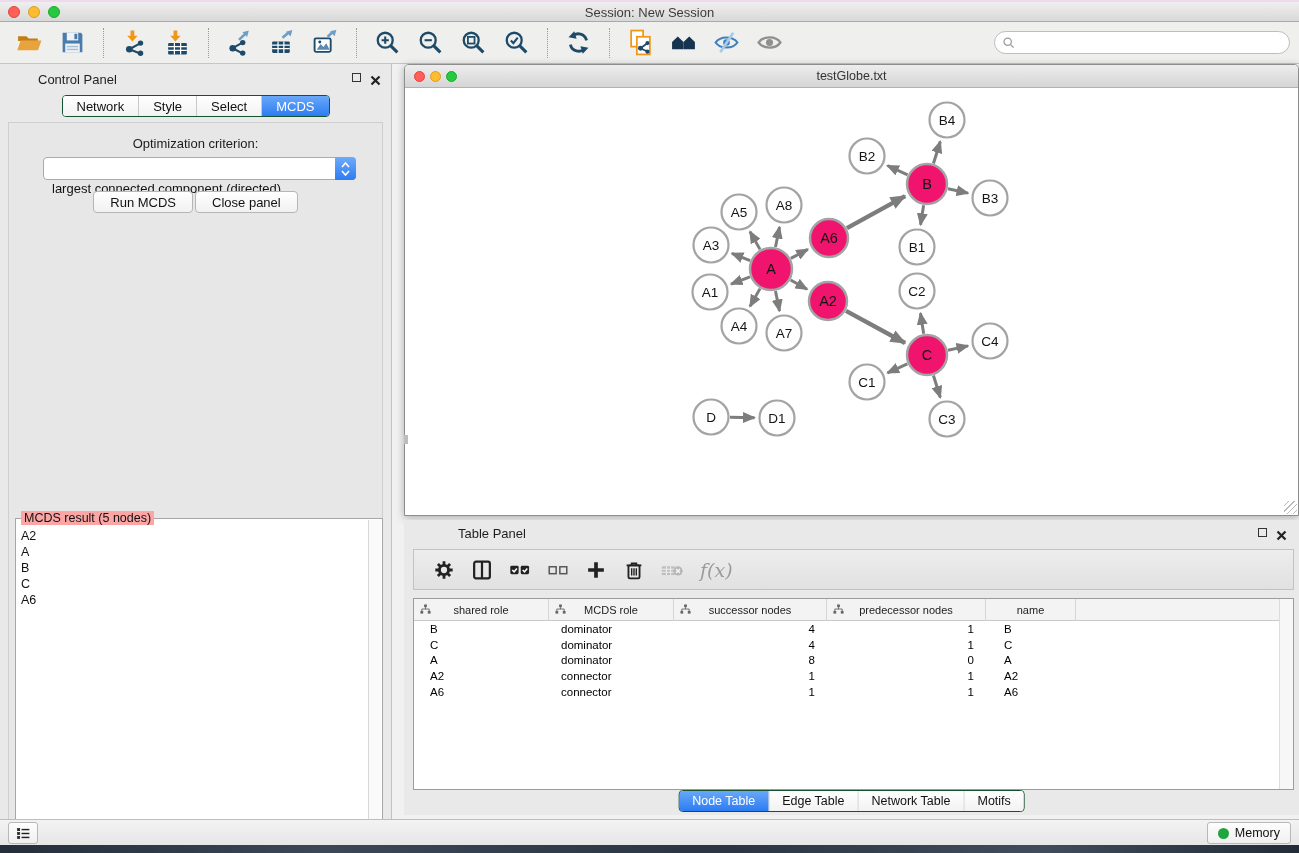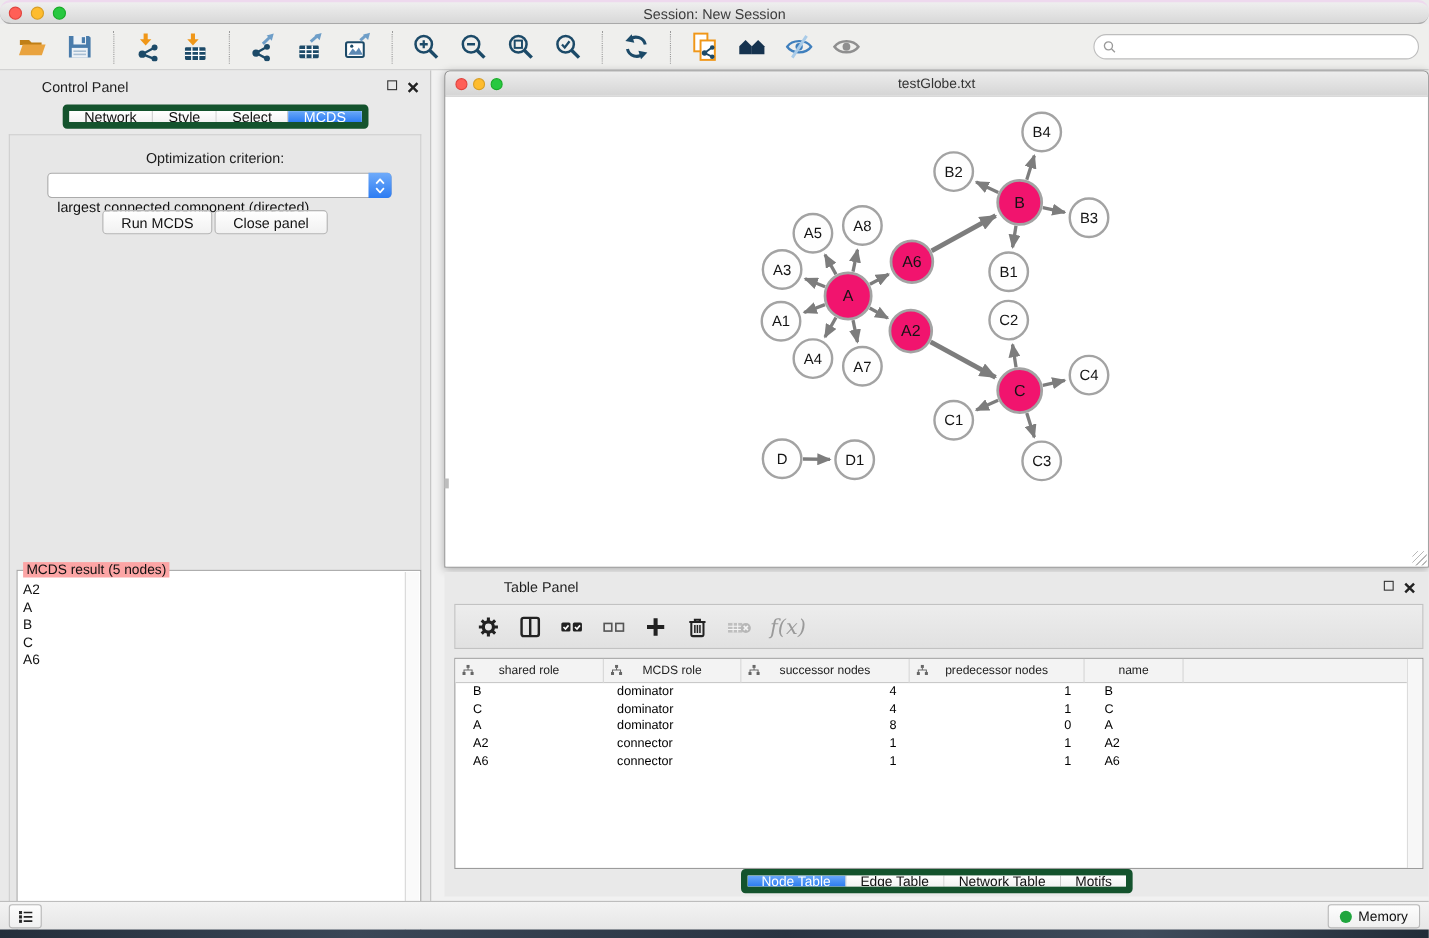--- a/index.html
+++ b/index.html
@@ -3,21 +3,21 @@
 <meta charset="utf-8">
 <style>
   * { margin:0; padding:0; box-sizing:border-box; }
   html,body { width:1299px; height:853px; overflow:hidden; }
   body { font-family:"Liberation Sans","DejaVu Sans",sans-serif; background:#ececec; }
   .app { position:relative; width:1299px; height:853px; background:#ececec; overflow:hidden; }
 
   
   .titlebar { position:absolute; left:0; top:0; width:1299px; height:22px;
     background:linear-gradient(#efefef,#d8d8d8); border-top:2px solid #eed9ee;
-    border-bottom:1px solid #a9a9a9;border-radius:10px; }
+    border-bottom:1px solid #a9a9a9; }
   .lights { position:absolute; left:8px; top:4px; display:flex; gap:8px; }
   .light { width:12px; height:12px; border-radius:50%; display:inline-block; }
   .light.red { background:#ff5f57; border:1px solid #e0443e; }
   .light.yellow { background:#febc2e; border:1px solid #d89e24; }
   .light.green { background:#28c840; border:1px solid #1aab29; }
   .tb-title { position:absolute; left:0; right:0; top:3px; text-align:center;
     font-size:13px; color:#3c3c3c; }
 
   
   .toolbar { position:absolute; left:0; top:22px; width:1299px; height:42px;
@@ -37,21 +37,21 @@
   
   .control-panel { position:absolute; left:0; top:64px; width:392px; height:755px;
     background:#e9e9e9; border-right:1px solid #c2c2c2; }
   .panel-head { position:relative; height:28px;margin-left:28px; }
   .panel-title { position:absolute; left:10px; top:8px; font-size:13px; color:#1f1f1f; }
   .float-ic { position:absolute; top:9px; width:9px; height:9px; border:1.5px solid #333; background:transparent; }
   .close-ic { position:absolute; top:8px; width:11px; height:11px; }
   .close-ic svg { width:11px; height:11px; }
   .cp .float-ic { right:30px; } .cp .close-ic { right:10px; }
 
-  .segtabs { display:flex; height:22px; border:6px solid #14532d; border-radius:4px; background:#fff; overflow:hidden; width:max-content; }
+  .segtabs { display:flex; height:22px; border:1px solid #14532d; border-radius:4px; background:#fff; overflow:hidden; width:max-content; }
   .seg { display:flex; align-items:center; justify-content:center; font-size:13px; color:#111;
     padding:0 14px; border-right:1px solid #c9c9c9; background:linear-gradient(#ffffff,#f2f2f2); white-space:nowrap; }
   .seg:last-child { border-right:none; }
   .seg.selected { background:linear-gradient(#69a8f9,#2c7cf2); color:#fff; }
   #cp-tabs { position:absolute; left:50%; transform:translateX(-50%); top:31px; }
 
   .cp-content { position:absolute; left:8px; top:58px; width:375px; height:742px;
     background:#e7e7e7; border:1px solid #cfcfcf; border-bottom:none; }
   .opt-label { text-align:center; margin-top:13px; font-size:13px; color:#1c1c1c; }
   .mac-select { position:absolute; left:34px; top:34px; width:313px; height:23px; background:#fff;

